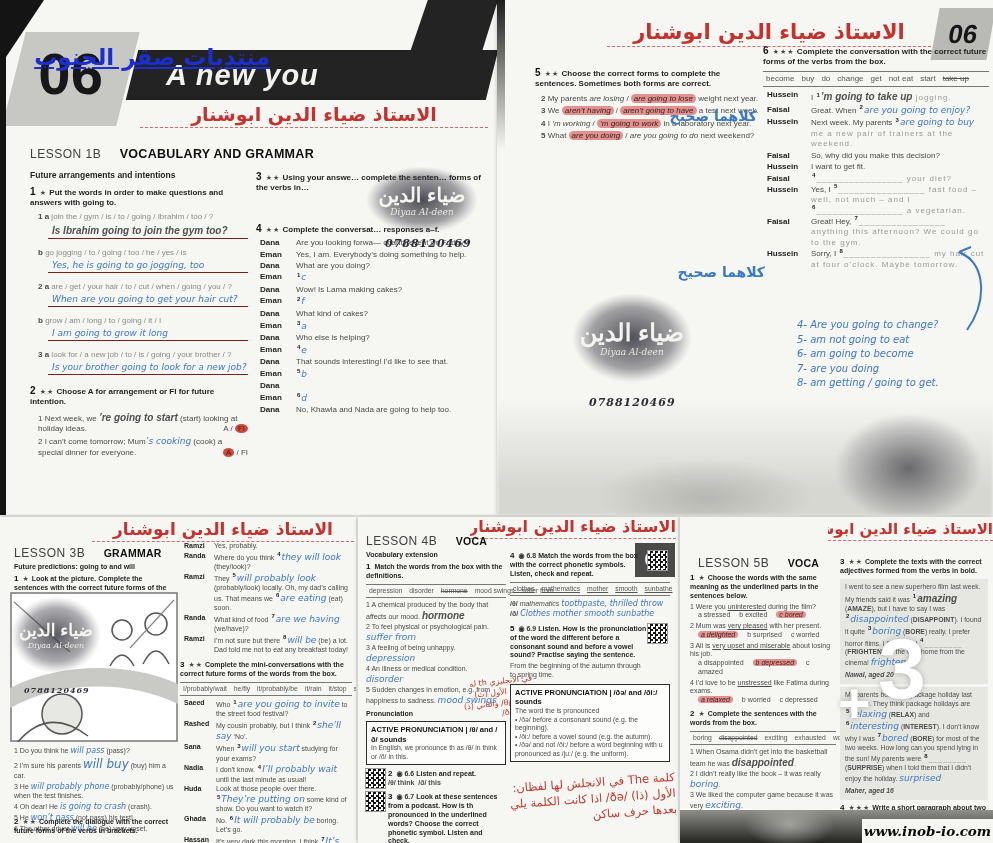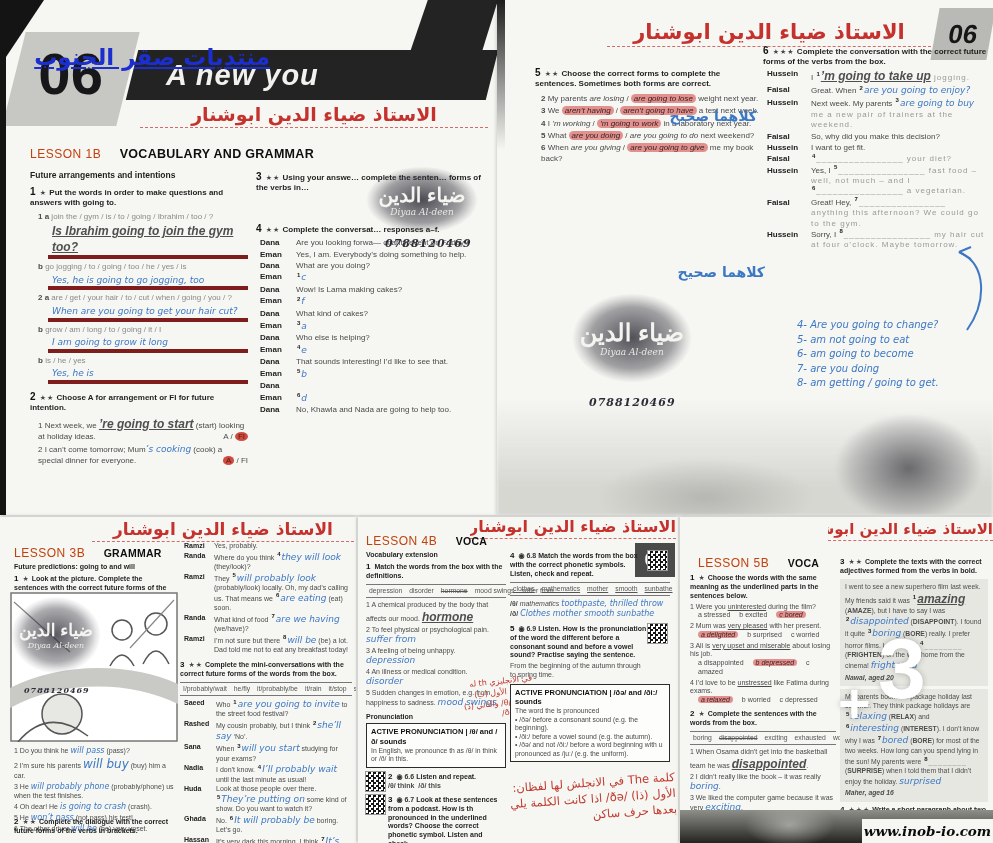--- a/index.html
+++ b/index.html
@@ -15,39 +15,39 @@
   .print{font-size:8px;line-height:1.3;color:#4a4a4a}
   .small{font-size:7px;line-height:1.25}
   .gray{color:#8a8a8a}
   .rub{font-weight:bold;color:#1f1f1f}
   .exnum{font-weight:bold;font-size:10px;color:#111;margin-right:2px}
   .stars{color:#444;font-size:7px;letter-spacing:1px}
   .item{margin:2px 0}
   .hw{font-family:"DejaVu Sans",sans-serif;font-style:italic;color:#3c78c4;font-size:9px}
   .hwAr{font-family:"DejaVu Sans",sans-serif;color:#3c78c4;font-weight:bold;direction:rtl;unicode-bidi:embed}
   .hwRed{font-family:"DejaVu Sans",sans-serif;color:#c0392e;direction:rtl;unicode-bidi:embed}
-  .ansPrint{font-style:italic;font-weight:bold;color:#4f4f4f;text-decoration:underline;font-size:12px}
-  .ansline{display:block;border-bottom:4px solid #7f1d1d;min-height:11px;margin:2px 0 3px 10px;padding-left:4px}
+  .ansPrint{font-style:italic;font-weight:bold;color:#4f4f4f;font-size:10px}
+  .ansline{display:block;border-bottom:1px solid #7f1d1d;min-height:11px;margin:2px 0 9px 10px;padding-left:4px}
   .hl{background:rgba(213,83,80,.62);border-radius:6px;padding:0 3px;font-style:italic;color:#3a2222}
   .st{text-decoration:line-through}
   .u{text-decoration:underline}
   .b{font-weight:bold}
   .i{font-style:italic}
   .sn{font-size:6px;vertical-align:super;font-weight:bold;color:#222;margin:0 1px}
   .circfill{background:#cd4c42;border-radius:50%;padding:0 3px;color:#5d120e}
   .wordbox{border-top:1px solid #777;border-bottom:1px solid #777;padding:2px 3px;margin:3px 0;color:#555}
   .wordbox span{margin-right:7px;white-space:nowrap}
   .dline{display:flex;margin:1px 4px}
   .who{font-weight:bold;color:#222;flex:none}
   .speech{flex:1}
   .qr{width:19px;height:19px;flex:none;background-image:conic-gradient(#151515 25%,#fff 0 50%,#151515 0 75%,#fff 0);background-size:5px 5px;outline:1px solid #999;margin-right:3px}
   .trk{color:#333;font-weight:bold}
   .apbox{border:1.2px solid #2c2c2c;padding:3px 4px;background:#fdfdfb}
   .aptitle{font-weight:bold;font-size:7.5px;color:#111}
-  .lessonrow .ll{font-size:12px;color:#c2410c;letter-spacing:.5px;margin-right:14px}
+  .lessonrow .ll{font-size:12px;color:#404040;letter-spacing:.5px;margin-right:14px}
   .lessonrow .lt{font-size:12.5px;font-weight:bold;color:#0e0e0e;letter-spacing:.3px}
   .lessonrow.sm .ll{font-size:12px}
   .lessonrow.sm .lt{font-size:10.5px}
   .arRed{font-family:"DejaVu Sans",sans-serif;color:#c5322d;font-weight:bold;direction:rtl;unicode-bidi:embed;
          border-bottom:1px dashed rgba(197,50,45,.7);padding-bottom:2px;text-align:center}
   .arBlue{font-family:"DejaVu Sans",sans-serif;color:#1b2fd0;font-weight:bold;direction:rtl;unicode-bidi:embed;text-decoration:underline}
   .logo{border-radius:50%;background:radial-gradient(closest-side,rgba(42,42,52,.88),rgba(42,42,52,.45) 55%,rgba(42,42,52,.12) 72%,transparent 80%);
         display:flex;flex-direction:column;align-items:center;justify-content:center;color:#f4f4f0;text-align:center}
   .logo .lar{font-size:20px;font-weight:bold;direction:rtl}
   .logo .llat{font-family:"DejaVu Serif",serif;font-style:italic;font-size:9px;color:#e8e8e2}
@@ -130,28 +130,28 @@
             </div>
 
             <div class="item">
               <span class="b">b</span>
               <span class="gray">grow / am / long / to / going / it / I</span>
               <span class="ansline">
                 <span class="hw">I am going to grow it long</span>
               </span>
             </div>
 
-
             <div class="item">
-              <span class="b">b</span>
-              <span class="gray">is / he / yes</span>
+              <span class="b">3 a</span>
+              <span class="gray">look for / a new job / to / is / going / your brother / ?</span>
               <span class="ansline">
-                <span class="hw">Yes, he is</span>
+                <span class="hw">Is your brother going to look for a new job?</span>
               </span>
             </div>
+
           </div>
       </div>
       <div style="margin-top:6px">
         <span class="exnum">2</span>
         <span class="stars">★★</span>
         <span class="rub">Choose A for arrangement or FI for future intention.</span>
         <div style="margin:3px 0 0 8px">
 
             <div class="item">
               <span>1 Next week, we </span><span class="ansPrint">’re going to start</span><span> (start) looking at holiday ideas.</span>
@@ -295,33 +295,32 @@
           <div class="item">
             <span class="b">4</span>
             <span>I </span><span class="i">’m working</span><span> / </span><span class="i hl">’m going to work</span><span> in a laboratory next year.</span>
           </div>
 
           <div class="item">
             <span class="b">5</span>
             <span>What </span><span class="i hl">are you doing</span><span> / </span><span class="i">are you going to do</span><span> next weekend?</span>
           </div>
 
-          <div class="item">
-            <span class="b">6</span>
-            <span>When </span><span class="i">are you giving</span><span> / </span><span class="i hl">are you going to give</span><span> me my book back?</span>
-          </div>
         </div>
     </div>
     <div class="abs hwAr" style="left:150px;top:108px;width:110px;font-size:14px">كلاهما صحيح</div>
     <div class="abs hwAr" style="left:148px;top:264px;width:120px;font-size:14px">كلاهما صحيح</div>
 
     <div class="abs print" style="left:266px;top:44px;width:226px">
       <span class="exnum">6</span>
       <span class="stars">★★★</span>
       <span class="rub">Complete the conversation with the correct future forms of the verbs from the box.</span>
+      <div class="wordbox">
+        
+      <span>become</span><span>buy</span><span>do</span><span>change</span><span>get</span><span>not eat</span><span>start</span><span class="st">take up</span></div>
       <div>
 
           <div class="dline">
             <span class="who" style="width:44px">Hussein</span>
             <span class="speech"><span>I </span><sup class="sn">1</sup><span class="ansPrint">’m going to take up</span><span class="blank"> jogging.</span></span>
           </div>
 
           <div class="dline">
             <span class="who" style="width:44px">Faisal</span>
             <span class="speech"><span>Great. When </span><sup class="sn">2</sup><span class="hw">are you going to enjoy?</span></span>

